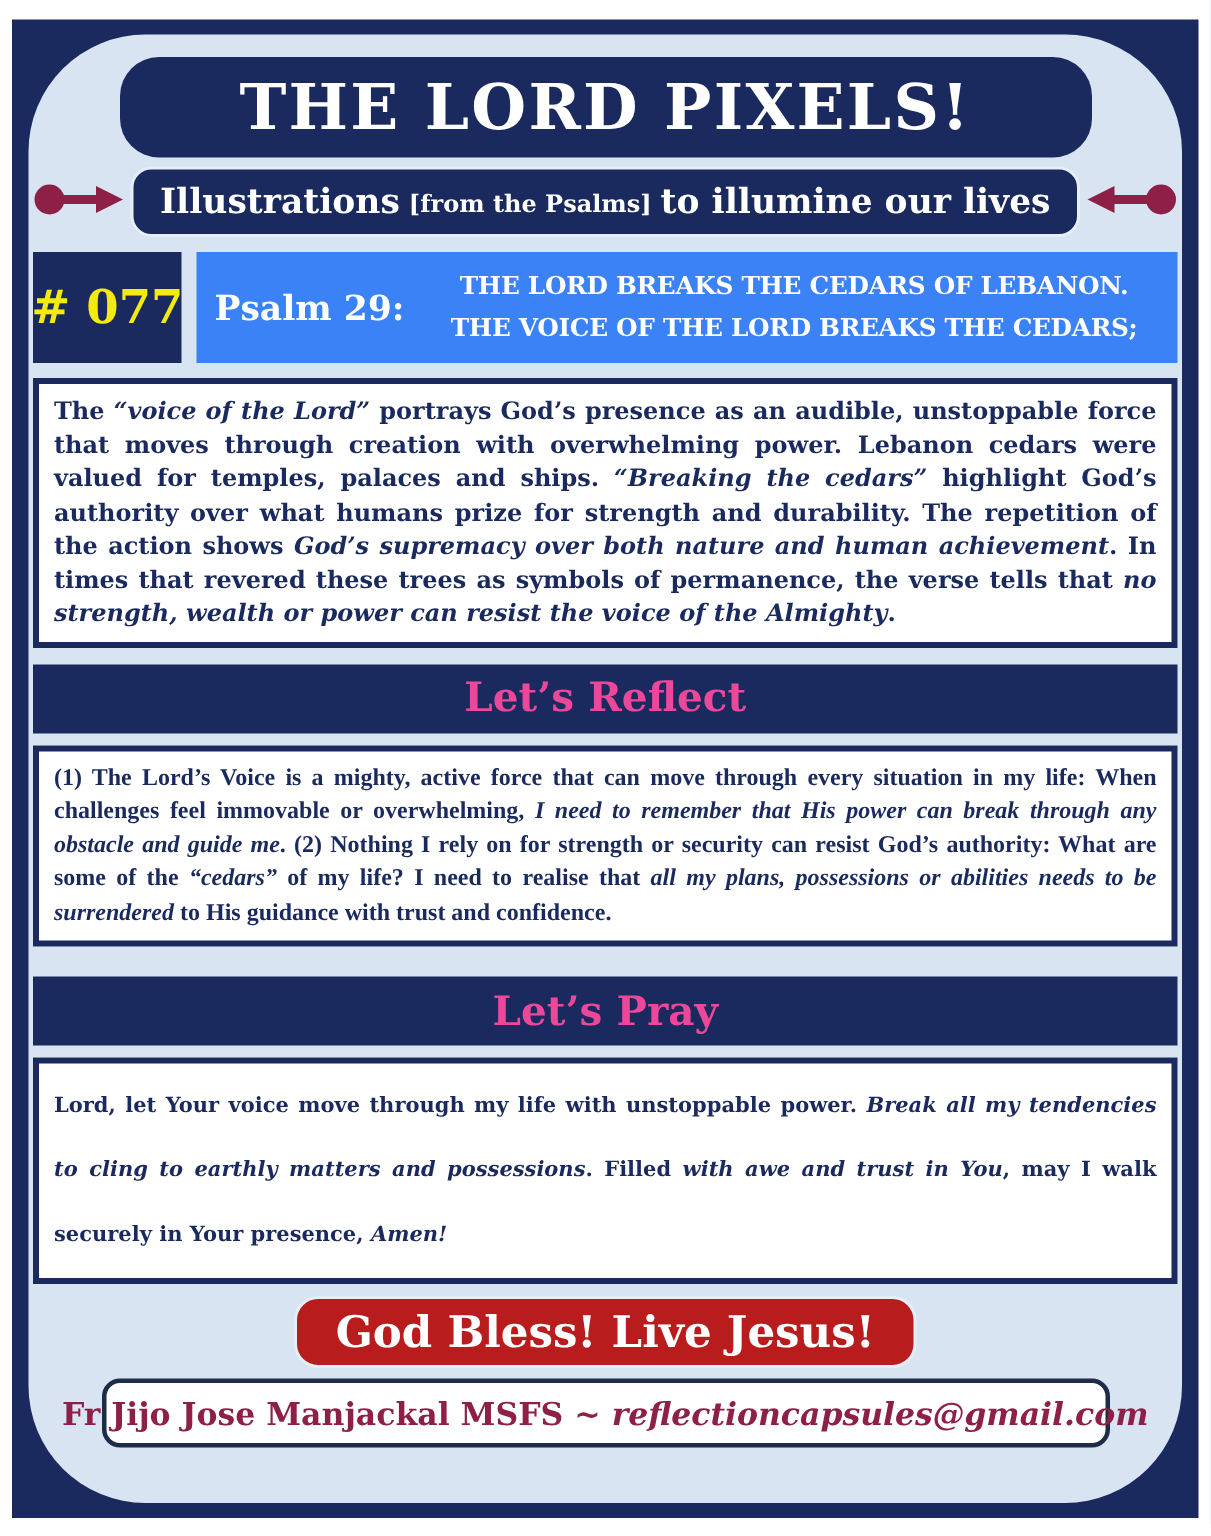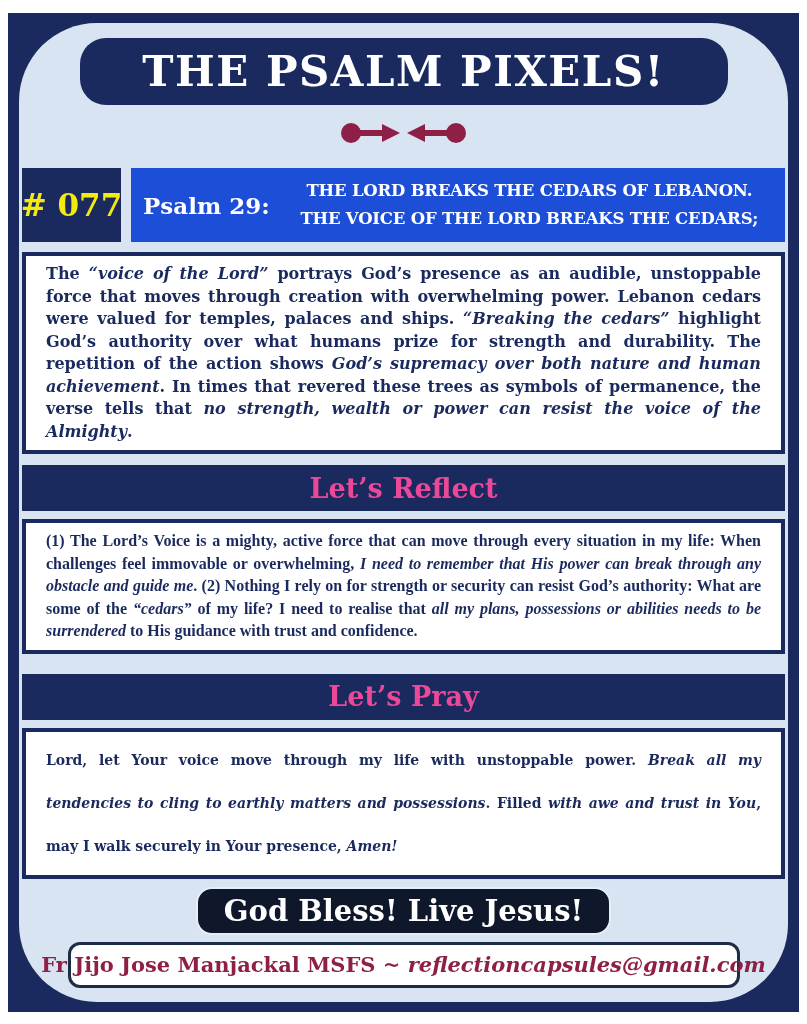--- a/index.html
+++ b/index.html
@@ -70,36 +70,36 @@
     background: #1b2a5e;
     display: flex; align-items: center; justify-content: center;
     color: #f3eb0e;
     font-size: 31px;
     font-weight: bold;
     white-space: nowrap;
   }
   .verse-box {
     flex: 1;
     height: 74px;
-    background: #1d4ed8;
+    background: #3b82f6;
     display: flex; align-items: center;
     padding: 0 12px;
     color: #ffffff;
     font-weight: bold;
     gap: 10px;
   }
   .psalm-ref { font-size: 23px; margin-right: 6px; white-space: nowrap; }
   .verse-lines { flex: 1; text-align: center; font-size: 16.5px; letter-spacing: -0.2px; line-height: 1.7; }
   .verse-lines div { white-space: nowrap; }
 
   .text-box {
     margin-top: 10px;
     background: #ffffff;
     border: 4px solid #1b2a5e;
-    padding: 7px 20px;
+    padding: 7px 10px;
   }
   .text-box p {
     color: #1b2a5e;
     font-weight: bold;
     font-size: 16px;
     line-height: 22.5px;
     text-align: justify;
   }
   .prayer-box p { font-size: 14px; line-height: 43px; }
   .it { font-style: italic; }
@@ -117,21 +117,21 @@
   }
   .pray-bar { margin-top: 20px; }
   .reflect-box { margin-top: 8px; font-family: Liberation Serif, serif; }
   .prayer-box { margin-top: 8px; }
 
   .blessing-banner {
     margin: 8px auto 0;
     width: fit-content;
     min-width: 398px;
     height: 48px;
-    background: #0f172a;
+    background: #b91c1c;
     border: 2px solid #e6eef8;
     border-radius: 16px;
     padding: 6px 26px;
     display: flex; align-items: center; justify-content: center;
   }
   .blessing-banner h2 {
     color: #ffffff;
     font-size: 29px;
     font-weight: bold;
     white-space: nowrap;
@@ -150,31 +150,36 @@
     white-space: nowrap;
   }
 </style>
 </head>
 <body>
 
 <div class="frame">
   <div class="inner">
 
     <div class="title-banner">
-      <h1>THE PSALM PIXELS!</h1>
+      <h1>THE LORD PIXELS!</h1>
     </div>
 
     <div class="tagline-row">
       <span class="arrow-icon">
         <svg width="62" height="28" viewBox="0 0 62 28">
           <circle cx="11" cy="14" r="10" fill="#8e2048"></circle>
           <rect x="11" y="11" width="33" height="6" fill="#8e2048"></rect>
           <polygon points="42,5 60,14 42,23" fill="#8e2048"></polygon>
         </svg>
       </span>
+      <div class="tagline-banner">
+        <span class="tagline-lead">Illustrations</span>
+        <span class="tagline-bracket">[from the Psalms]</span>
+        <span class="tagline-tail">to illumine our lives</span>
+      </div>
       <span class="arrow-icon">
         <svg width="62" height="28" viewBox="0 0 62 28">
           <circle cx="51" cy="14" r="10" fill="#8e2048"></circle>
           <rect x="18" y="11" width="33" height="6" fill="#8e2048"></rect>
           <polygon points="20,5 2,14 20,23" fill="#8e2048"></polygon>
         </svg>
       </span>
     </div>
 
     <div class="psalm-row">

